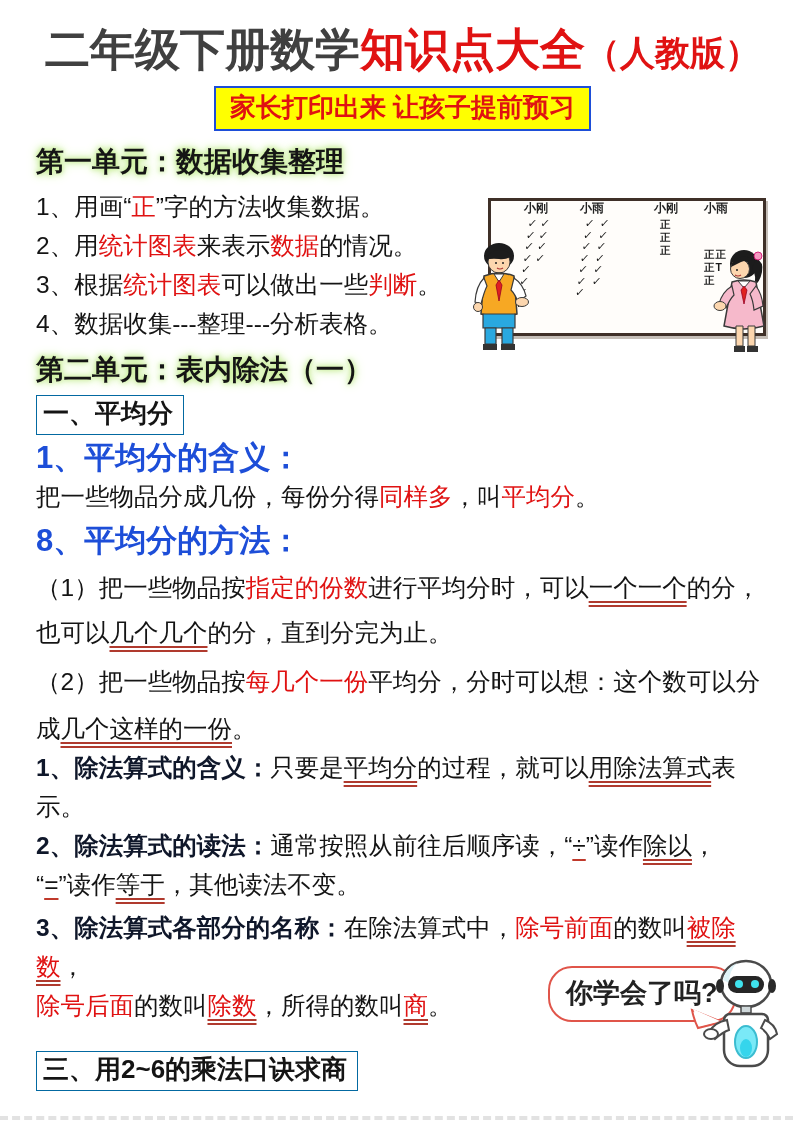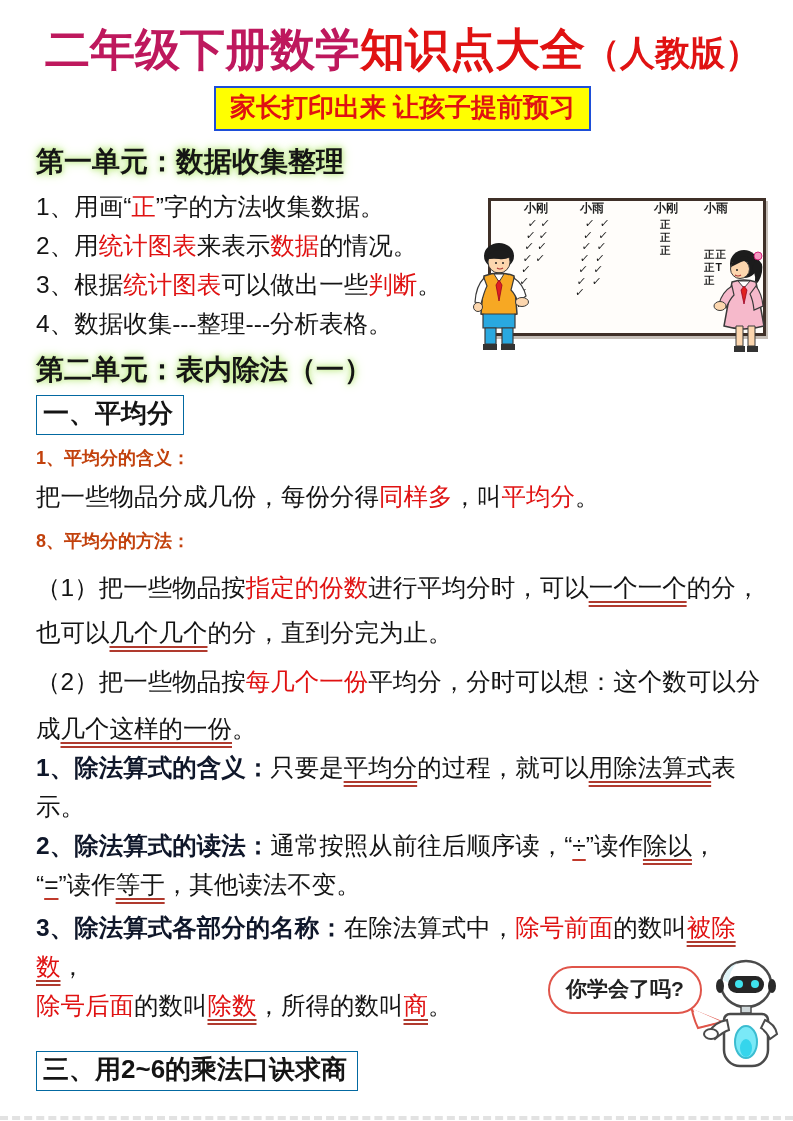--- a/index.html
+++ b/index.html
@@ -8,21 +8,21 @@
     position:relative; width:793px; height:1121px; background:#ffffff;
     font-family:"Liberation Sans","DejaVu Sans",sans-serif; color:#141414; overflow:hidden;
   }
   .page::after {
     content:""; position:absolute; left:0; right:0; bottom:1px;
     border-bottom:4px dashed #e2e2e2;
   }
   .content { padding:22px 24px 0 36px; }
 
   h1.title { margin:0; text-align:center; font-size:45px; font-weight:900; letter-spacing:0px; line-height:1.25; white-space:nowrap; }
-  .t-black { color:#be185d; }
+  .t-black { color:#404040; }
   .t-red { color:#e01212; }
   .t-paren { font-size:35px; color:#e01212; }
 
   .banner-row { text-align:center; margin:8px 0 12px; }
   .banner {
     display:inline-block; background:#ffff00; border:2px solid #1d4ed8;
     color:#e01212; font-size:26px; font-weight:800; padding:2px 14px 4px;
   }
 
   h2.sec {
@@ -34,21 +34,21 @@
   .red { color:#e01212; }
   .purple { color:#0f172a; font-weight:700; }
   .u2 { text-decoration-line:underline; text-decoration-style:double; text-decoration-color:#b03a2e; text-underline-offset:5px; }
   .u1 { text-decoration-line:underline; text-decoration-style:solid; text-decoration-color:#c0392b; text-decoration-thickness:2px; text-underline-offset:5px; }
 
   .box-row { margin:2px 0 4px; }
   .boxed {
     display:inline-block; border:1px solid #0369a1; padding:0 10px 3px 6px;
     font-size:26px; font-weight:800; color:#141414;
   }
-  .lead { font-size:18px; font-weight:700; color:#c2410c; line-height:38px; }
+  .lead { font-size:31px; font-weight:700; color:#1d4ed8; line-height:38px; }
 
   .mt4{margin-top:4px;} .mt6{margin-top:6px;} .mt8{margin-top:8px;}
   .mt10{margin-top:10px;} .mt16{margin-top:16px;} .mt26{margin-top:26px;}
 
   
   .illus { position:absolute; left:476px; top:192px; width:296px; height:156px; }
   .board {
     position:absolute; left:12px; top:6px; width:278px; height:138px;
     background:#fffdfa; border:3px solid #3f3028; box-shadow:2px 3px 0 rgba(90,70,50,.35);
   }
@@ -58,21 +58,21 @@
   .vtal { font-size:10.5px; line-height:13px; letter-spacing:1px; }
   .kid { position:absolute; }
   .kid.boy { left:-10px; bottom:-4px; }
   .kid.girl { right:-6px; bottom:-10px; }
 
   
   .robot-wrap { position:absolute; left:548px; top:956px; width:245px; height:130px; }
   .bubble {
     position:absolute; left:0; top:10px; background:#fff;
     border:2px solid #e0554a; border-radius:24px; padding:7px 16px 9px;
-    font-size:21px; font-weight:600; color:#222; white-space:nowrap;
+    font-size:27px; font-weight:600; color:#222; white-space:nowrap;
   }
   .bubble-tail { position:absolute; left:142px; top:52px; }
   .robot-svg { position:absolute; right:2px; top:0; }
 </style>
 </head>
 <body>
 
 <div class="page">
   <div class="content">
 

